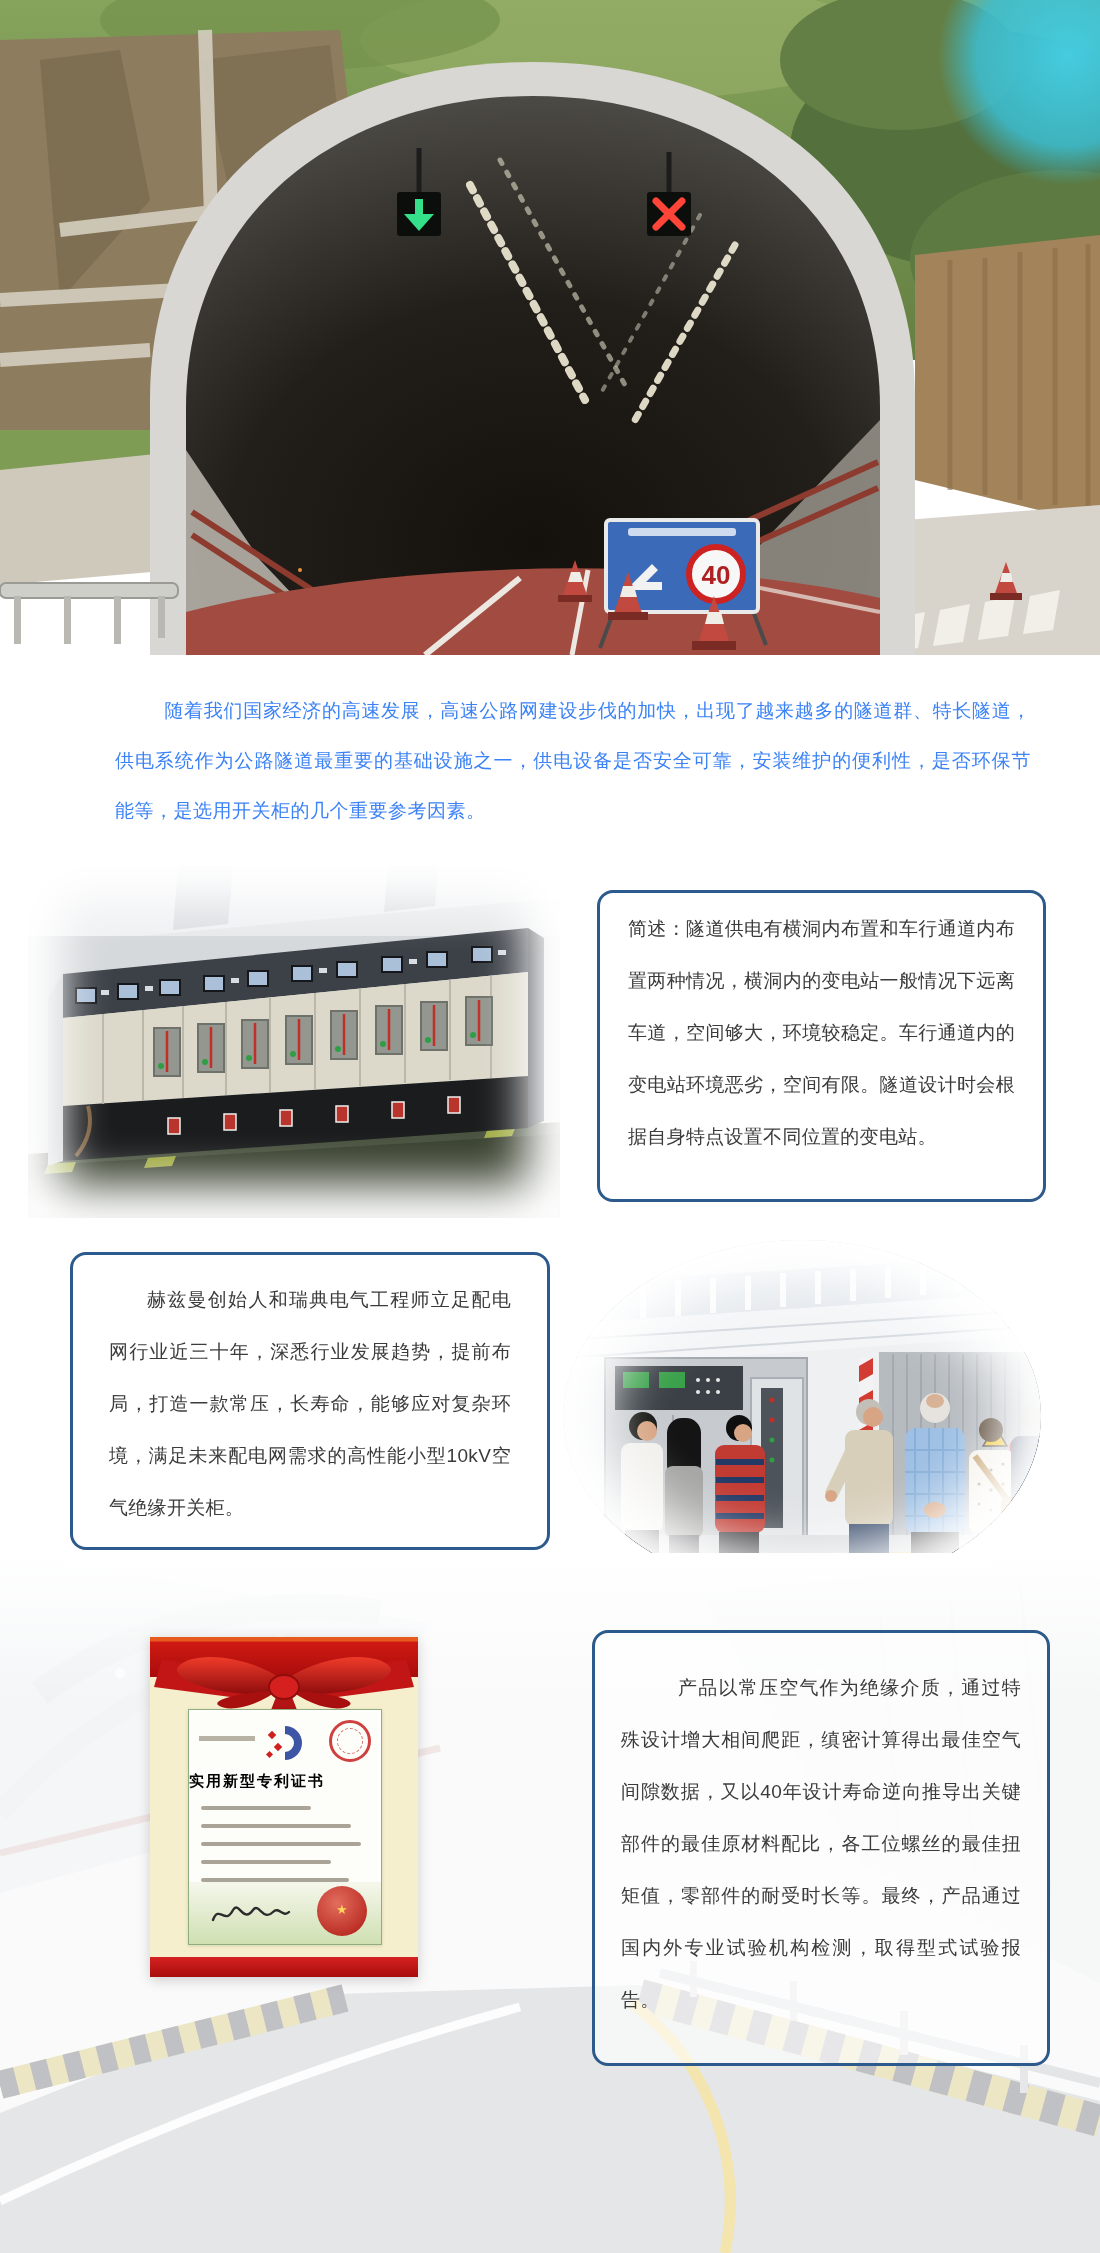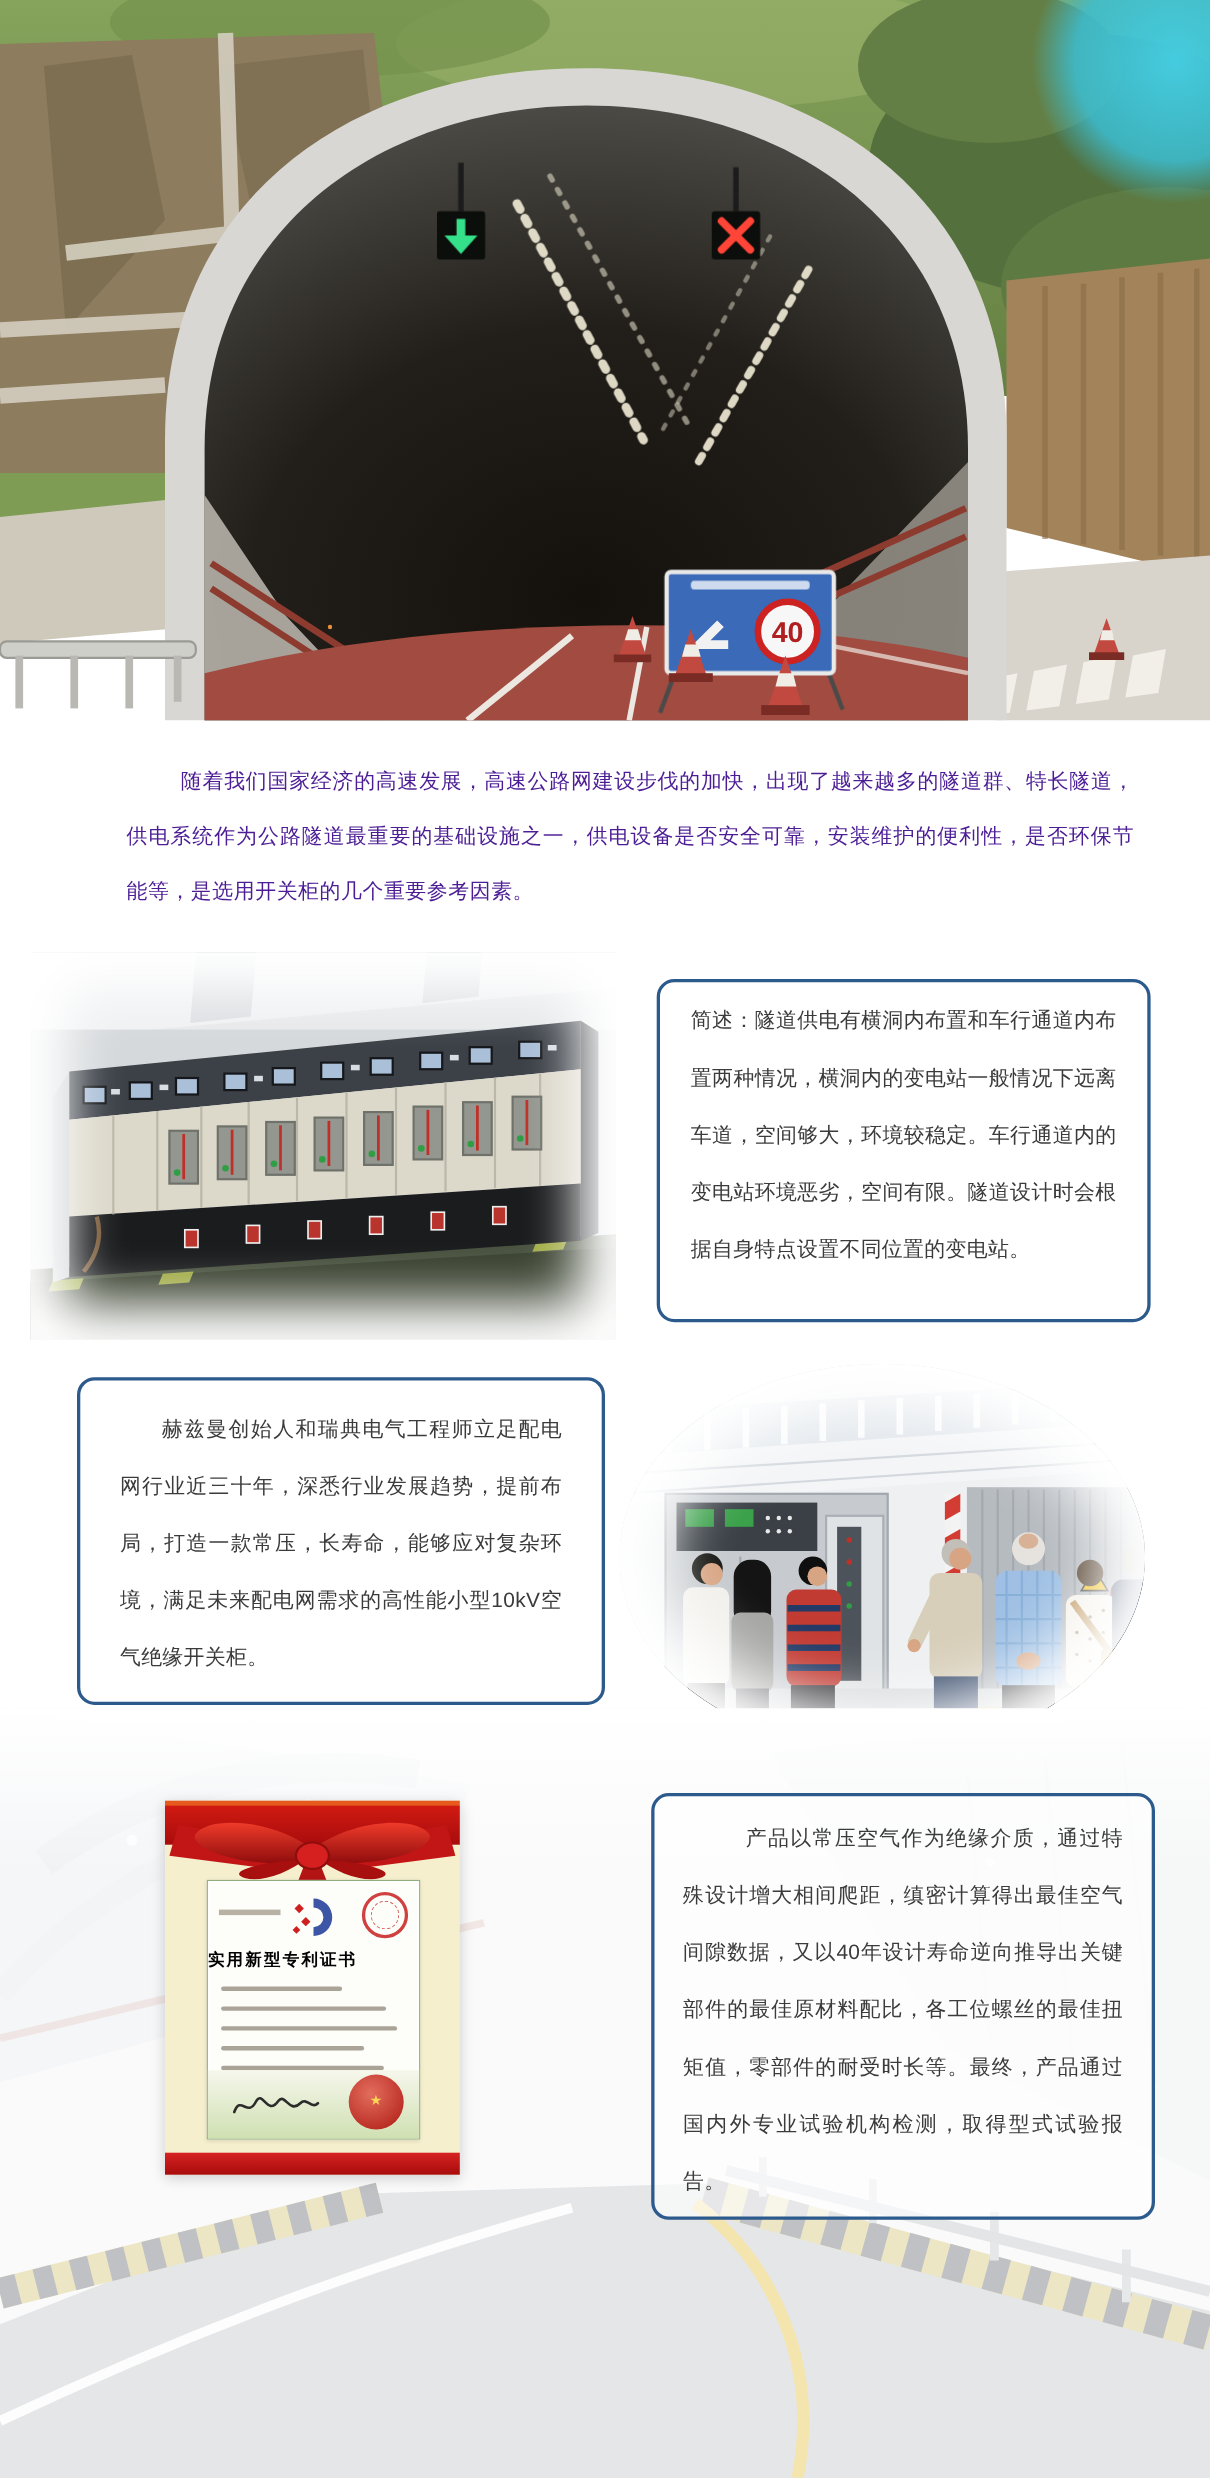--- a/index.html
+++ b/index.html
@@ -2,27 +2,27 @@
 <html><head>
 <meta charset="utf-8">
 <style>
   html,body{margin:0;padding:0;background:#ffffff;}
   .page{position:relative;width:1100px;height:2253px;overflow:hidden;background:#ffffff;
         font-family:"Liberation Sans",sans-serif;}
   .abs{position:absolute;}
 
   
   .intro{left:115px;top:686px;width:916px;font-size:19px;line-height:50px;
-         color:#4c1d95;text-align:justify;text-indent:2.6em;letter-spacing:.5px;}
+         color:#3b82f6;text-align:justify;text-indent:2.6em;letter-spacing:.5px;}
   .ibox{position:absolute;box-sizing:border-box;border:3px solid #2d5a8c;border-radius:16px;
         background:#fff;color:#3b3b3b;font-size:19px;line-height:52px;text-align:justify;
         letter-spacing:.3px;}
   #box-overview{left:597px;top:890px;width:449px;height:312px;padding:10px 28px 0;}
   #box-company{left:70px;top:1252px;width:480px;height:298px;padding:19px 36px 0;text-indent:2em;}
-  #box-product{left:592px;top:1630px;width:458px;height:388px;padding:13px 26px 0;text-indent:3em;
+  #box-product{left:592px;top:1630px;width:458px;height:436px;padding:29px 26px 0;text-indent:3em;
                background:rgba(255,255,255,.62);}
 
   
   .photo-rect{left:28px;top:866px;width:532px;height:352px;}
   .fade-rect{position:absolute;inset:0;box-shadow:inset 0 0 46px 34px #fff;pointer-events:none;}
   .photo-oval{left:563px;top:1240px;width:478px;height:352px;border-radius:50%;overflow:hidden;}
   .fade-oval{position:absolute;inset:0;border-radius:50%;box-shadow:inset 0 0 55px 40px #fff;pointer-events:none;}
 
   
   .cert{left:150px;top:1637px;width:268px;height:340px;background:#f6efcd;

